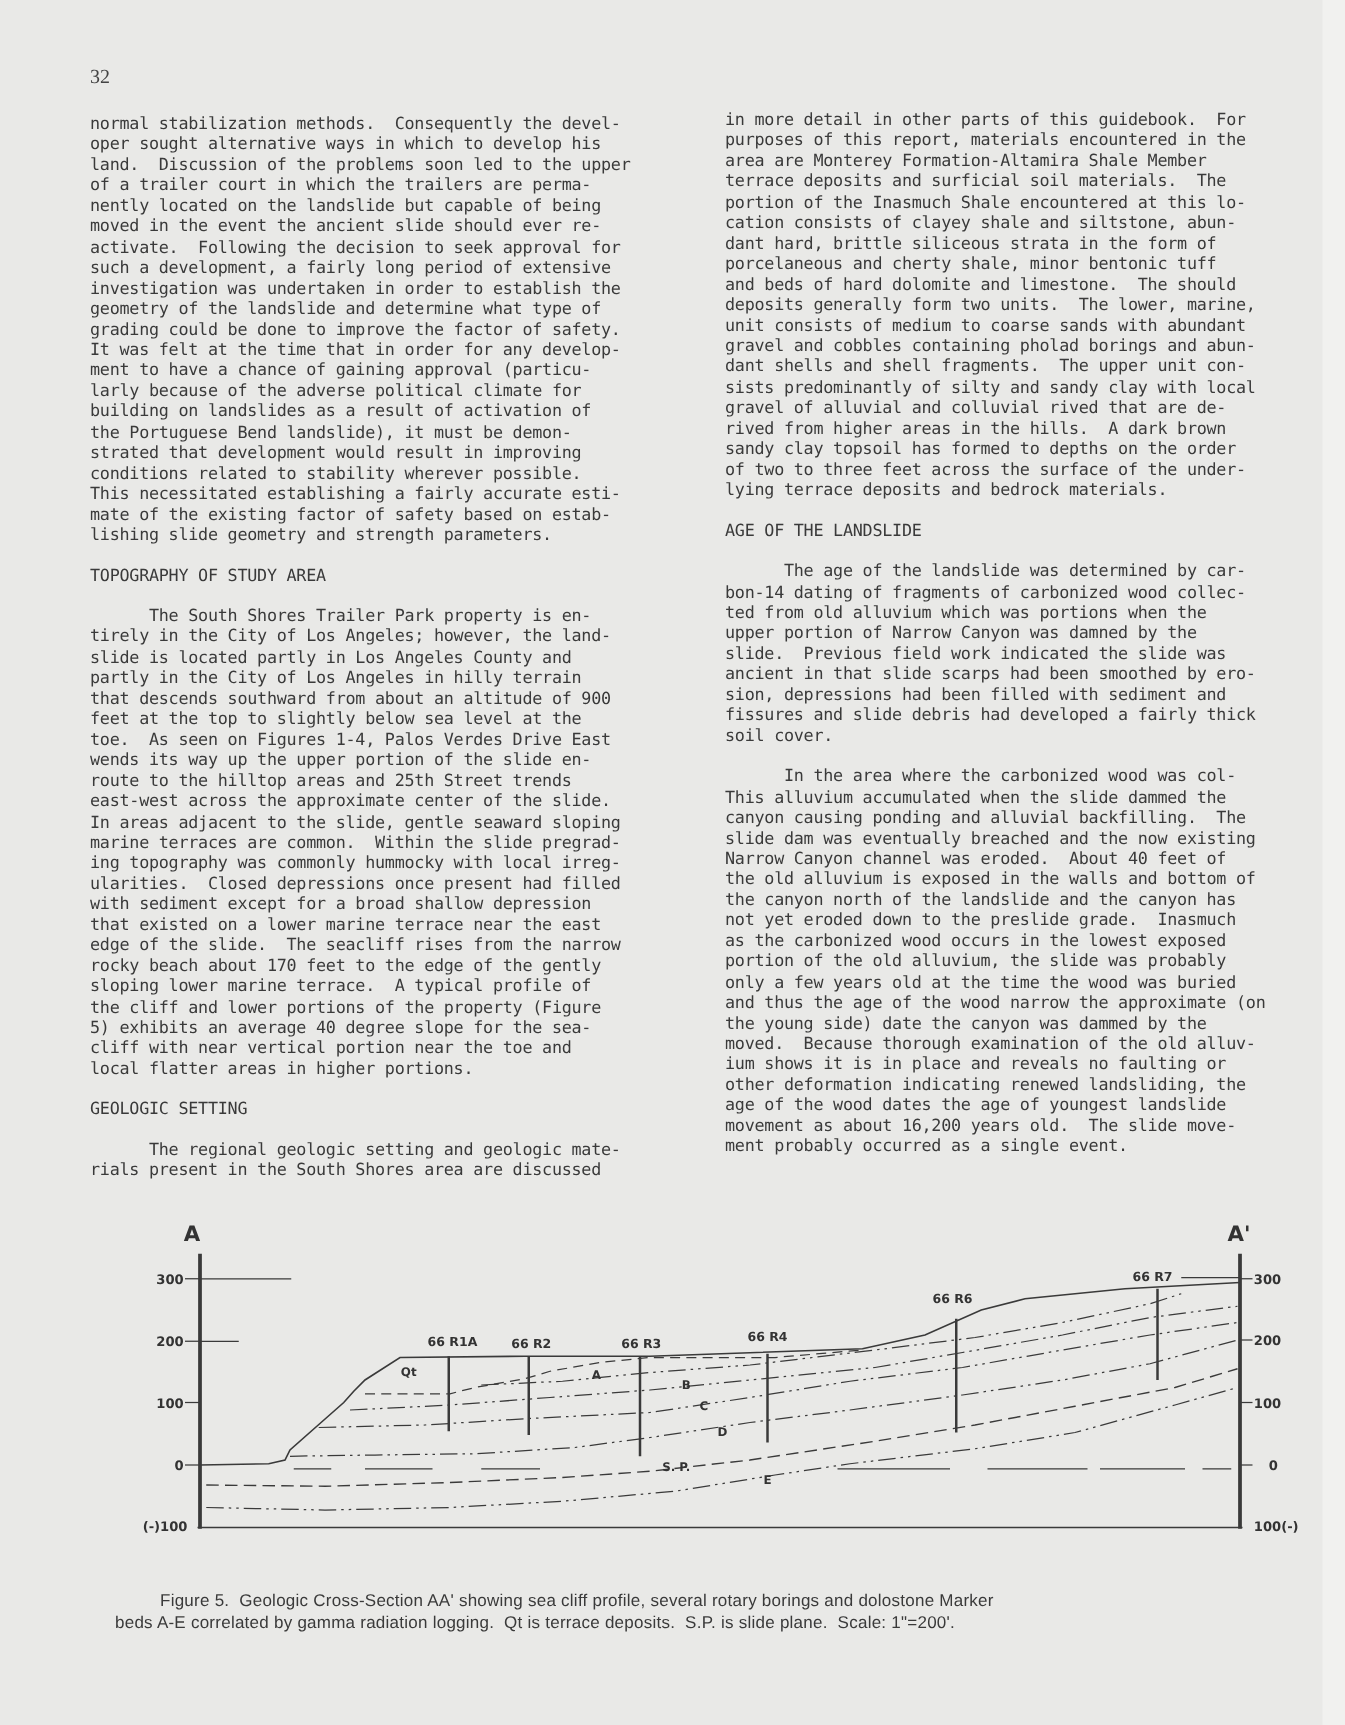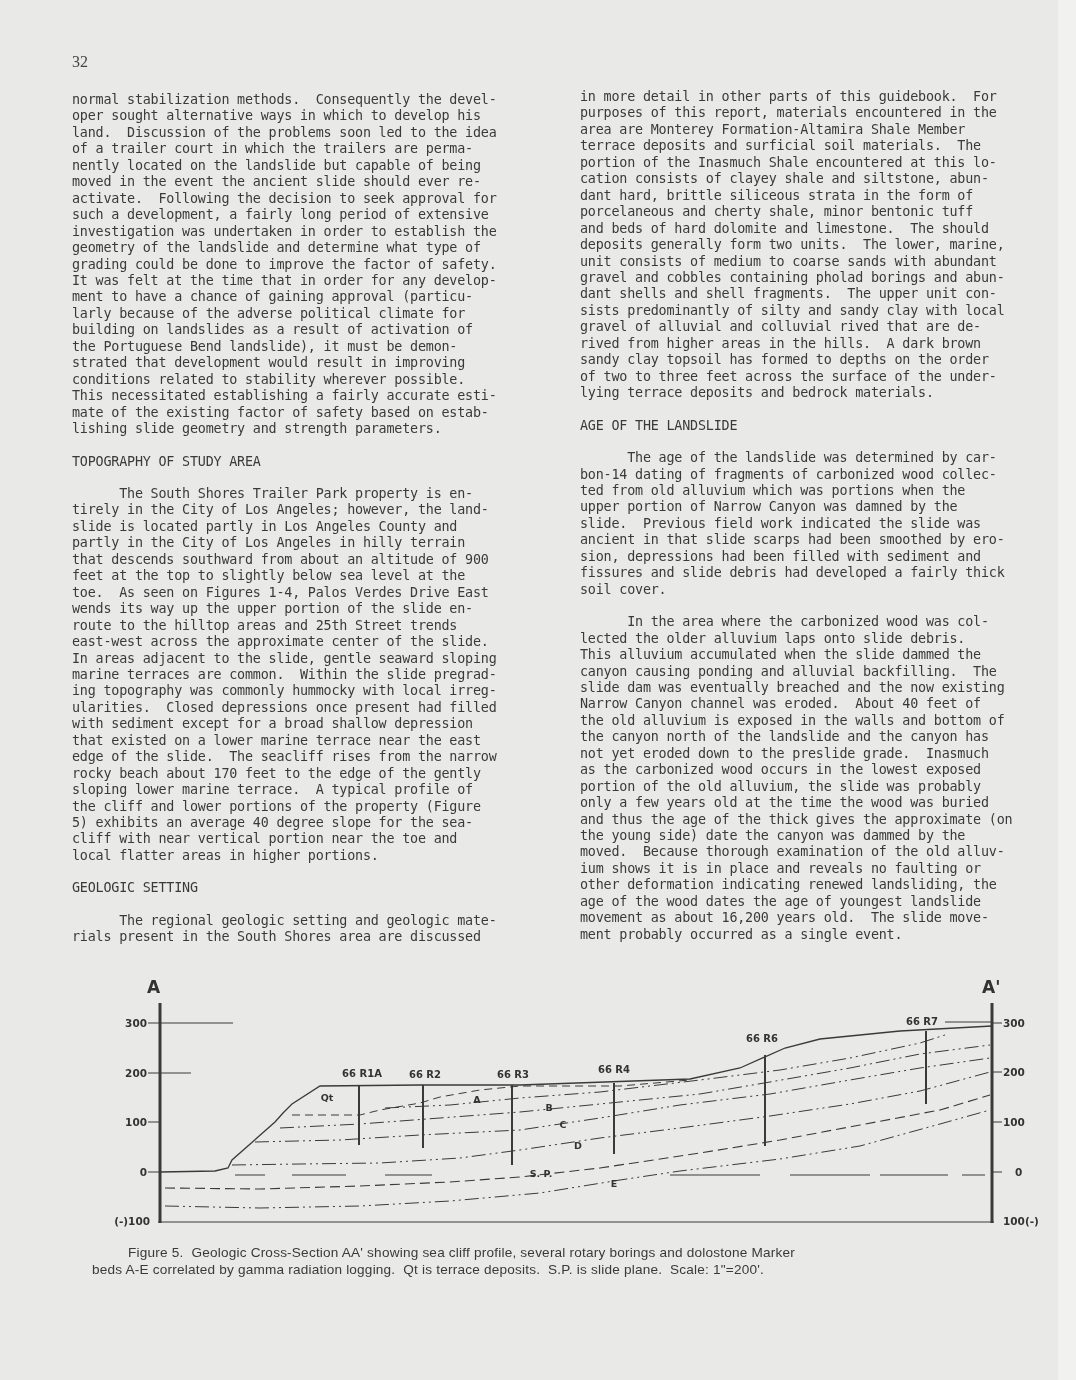--- a/index.html
+++ b/index.html
@@ -20,35 +20,35 @@
   .col p { margin:0; white-space:pre; }
   .heading { text-align:left; margin:16px 0 16px 0; white-space:pre; font-family:"DejaVu Sans Mono",monospace; font-size:13.4px; }
   .gap { height:16px; }
   .figure { position:absolute; left:0; top:0; width:1076px; height:1380px; pointer-events:none; }
   .caption {
     position:absolute; left:92px; top:1245px; width:960px;
     font-family:"Liberation Sans Narrow","Liberation Sans",sans-serif;
     font-size:13.6px; line-height:16.5px; color:#3a3a3a; letter-spacing:0.2px;
   }
   .caption span { display:block; white-space:pre; }
-  .caption .l1 { padding-left:36px; }
+  .caption .l1 { padding-left:36px;margin-top:28px; }
   svg text { font-family:"DejaVu Sans","Liberation Sans",sans-serif; fill:#333; }
 </style>
 </head>
 <body>
 
 <div class="edge-band"></div>
 
 <div class="page-num">32</div>
 
 <div class="col left">
   <div>
       <p>normal stabilization methods.  Consequently the devel-</p>
       <p>oper sought alternative ways in which to develop his</p>
-      <p>land.  Discussion of the problems soon led to the idea</p>
+      <p>land.  Discussion of the problems soon led to the upper</p>
       <p>of a trailer court in which the trailers are perma-</p>
       <p>nently located on the landslide but capable of being</p>
       <p>moved in the event the ancient slide should ever re-</p>
       <p>activate.  Following the decision to seek approval for</p>
       <p>such a development, a fairly long period of extensive</p>
       <p>investigation was undertaken in order to establish the</p>
       <p>geometry of the landslide and determine what type of</p>
       <p>grading could be done to improve the factor of safety.</p>
       <p>It was felt at the time that in order for any develop-</p>
       <p>ment to have a chance of gaining approval (particu-</p>
@@ -124,32 +124,31 @@
       <p>upper portion of Narrow Canyon was damned by the</p>
       <p>slide.  Previous field work indicated the slide was</p>
       <p>ancient in that slide scarps had been smoothed by ero-</p>
       <p>sion, depressions had been filled with sediment and</p>
       <p>fissures and slide debris had developed a fairly thick</p>
       <p>soil cover.</p>
     </div>
   <div class="gap"></div>
   <div>
       <p>      In the area where the carbonized wood was col-</p>
-      <p>lected the older alluvium laps onto slide debris.</p>
       <p>This alluvium accumulated when the slide dammed the</p>
       <p>canyon causing ponding and alluvial backfilling.  The</p>
       <p>slide dam was eventually breached and the now existing</p>
       <p>Narrow Canyon channel was eroded.  About 40 feet of</p>
       <p>the old alluvium is exposed in the walls and bottom of</p>
       <p>the canyon north of the landslide and the canyon has</p>
       <p>not yet eroded down to the preslide grade.  Inasmuch</p>
       <p>as the carbonized wood occurs in the lowest exposed</p>
       <p>portion of the old alluvium, the slide was probably</p>
       <p>only a few years old at the time the wood was buried</p>
-      <p>and thus the age of the thick gives the approximate (on</p>
+      <p>and thus the age of the wood narrow the approximate (on</p>
       <p>the young side) date the canyon was dammed by the</p>
       <p>moved.  Because thorough examination of the old alluv-</p>
       <p>ium shows it is in place and reveals no faulting or</p>
       <p>other deformation indicating renewed landsliding, the</p>
       <p>age of the wood dates the age of youngest landslide</p>
       <p>movement as about 16,200 years old.  The slide move-</p>
       <p>ment probably occurred as a single event.</p>
     </div>
 </div>
 

